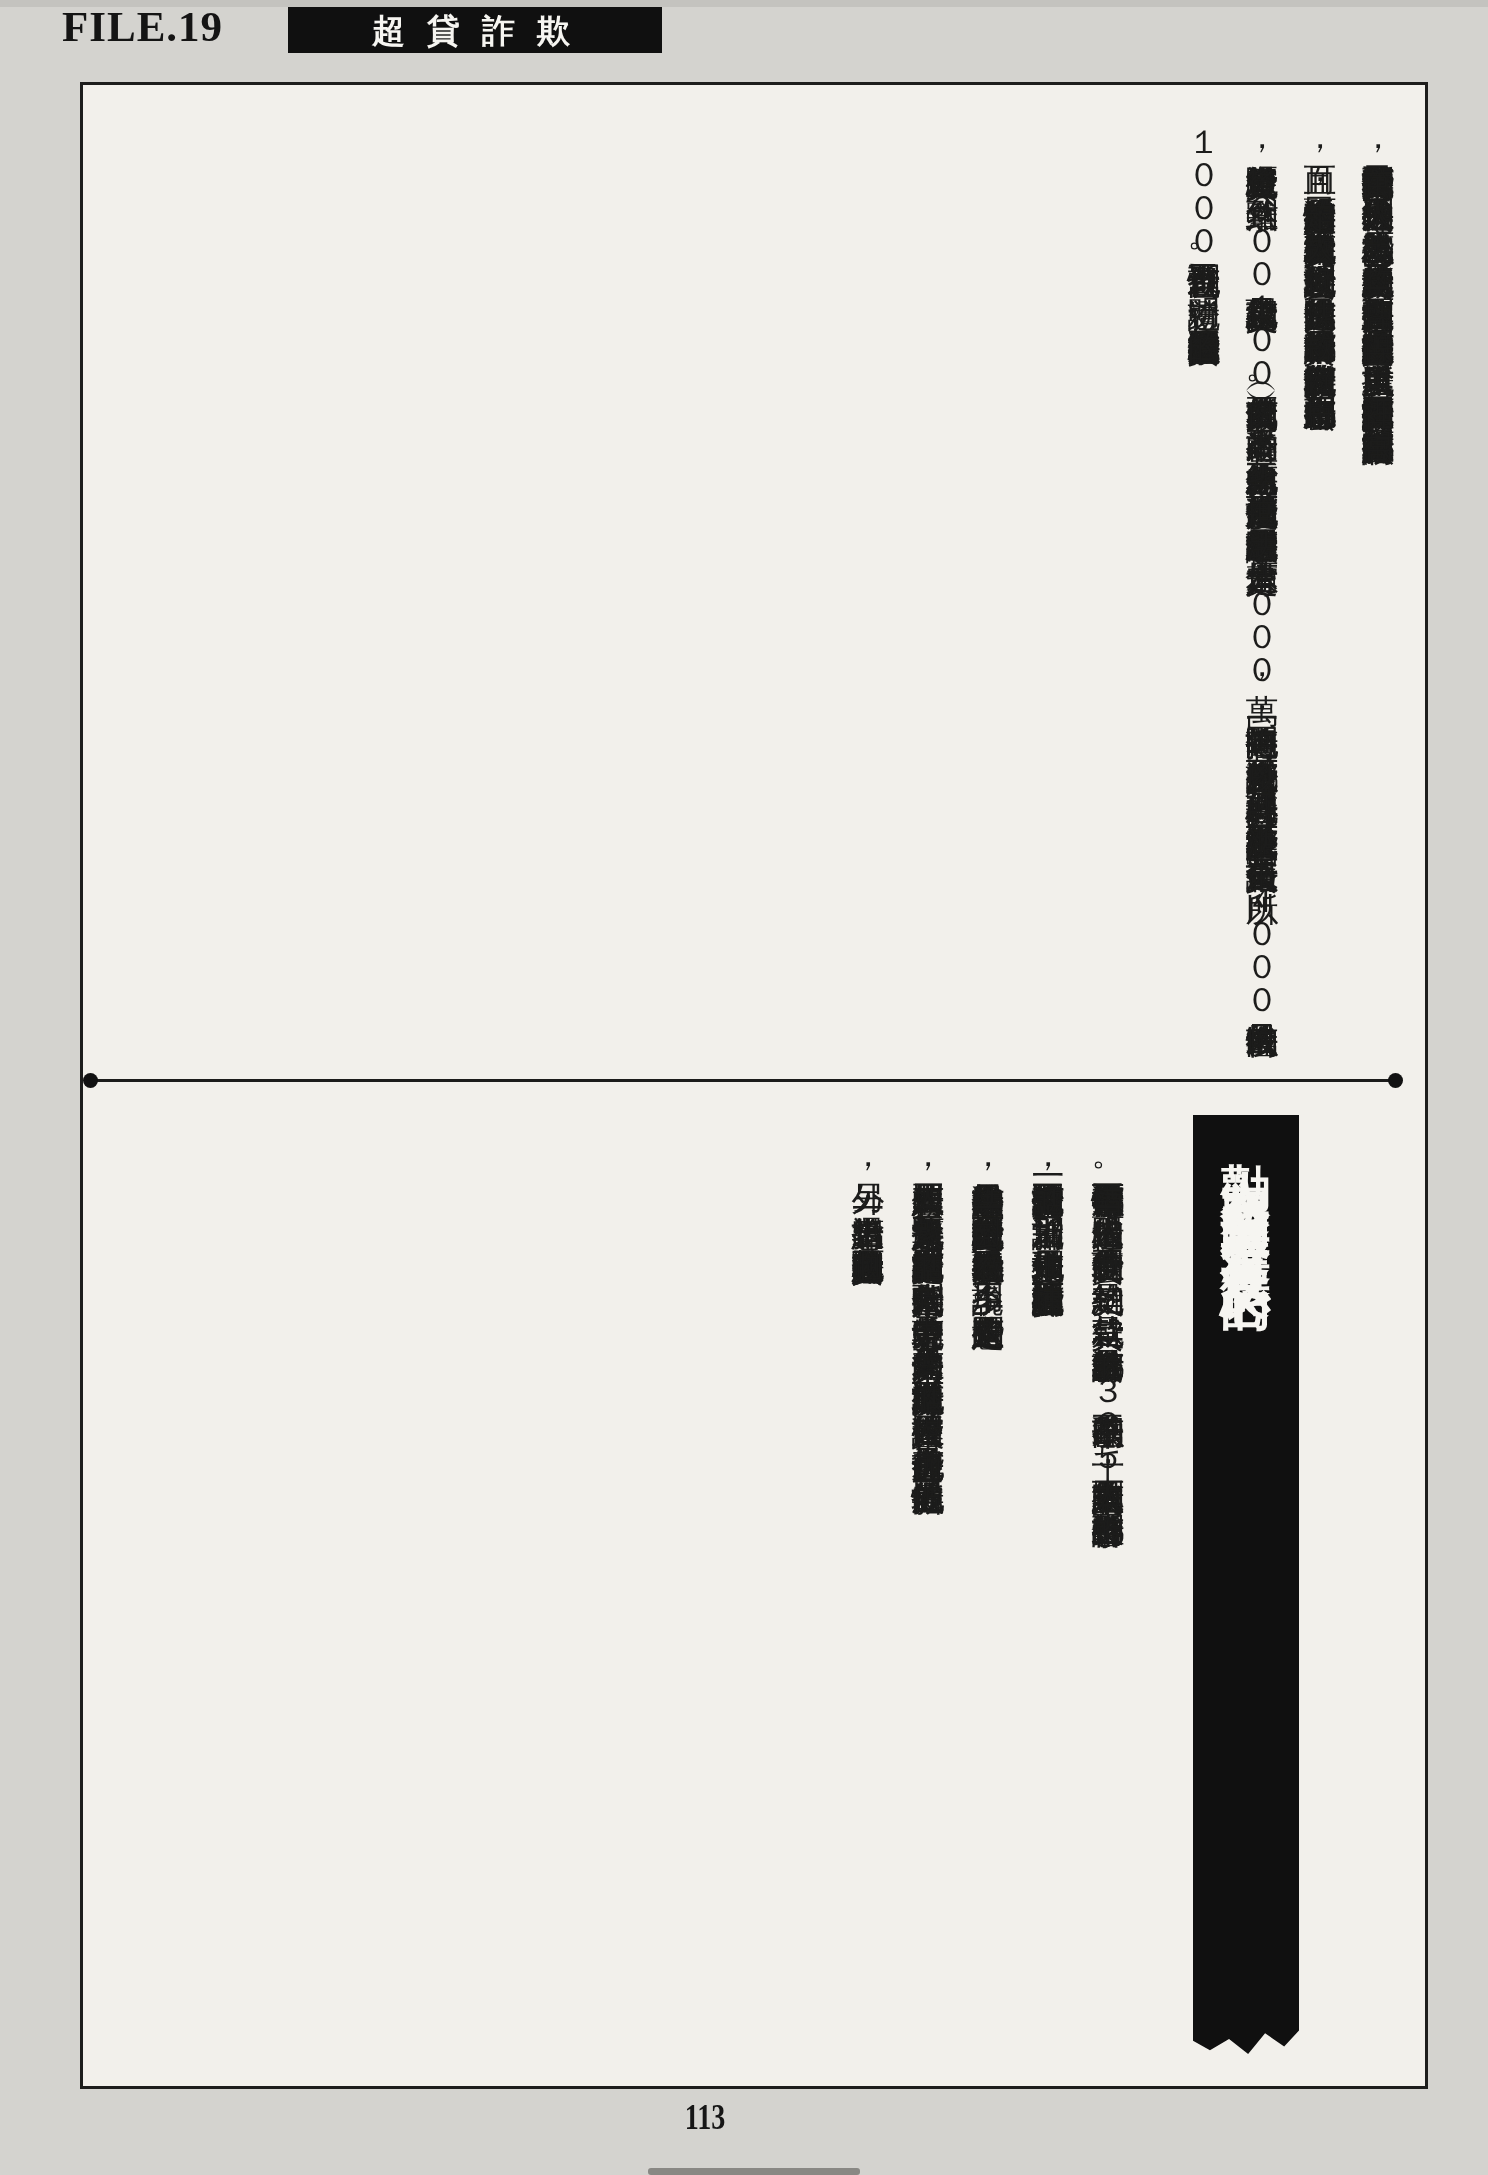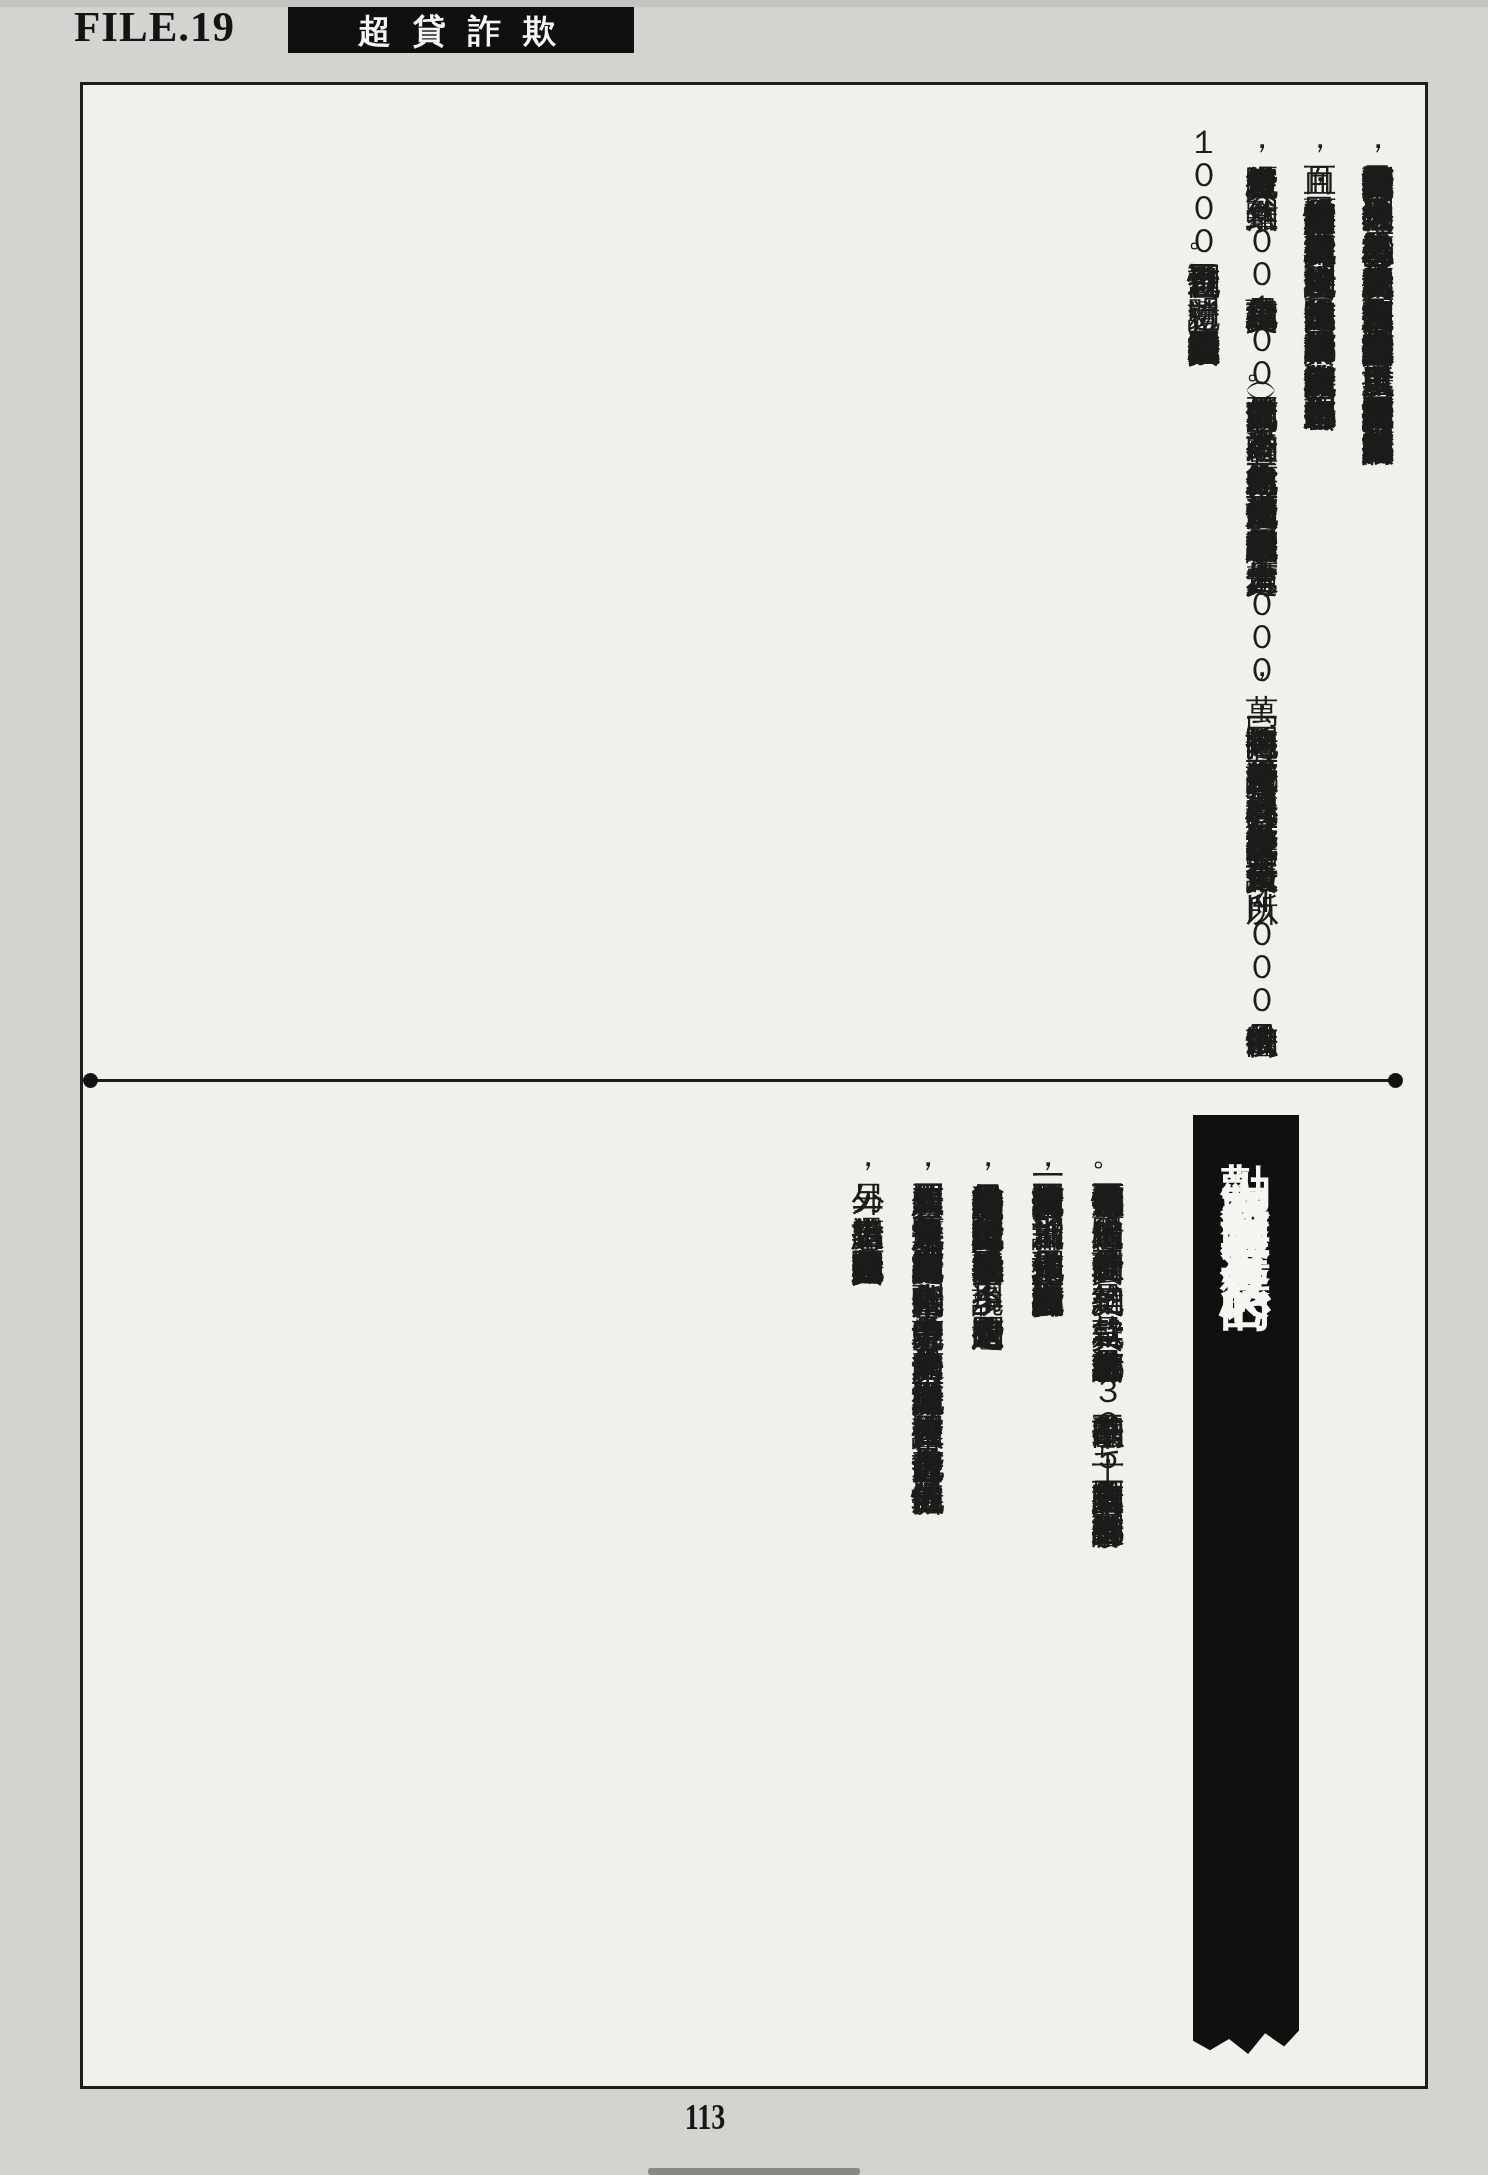--- a/index.html
+++ b/index.html
@@ -6,26 +6,26 @@
   body{
     width:1488px;height:2175px;
     font-family:"DejaVu Serif","Liberation Serif",serif;
     background:var(--page-bg,#d4d3cf);
   }
   .page{position:relative;width:1488px;height:2175px;overflow:hidden;background:var(--page-bg,#d4d3cf);}
   .top-shade{position:absolute;left:0;top:0;width:100%;height:7px;background:#b7b6b2;opacity:.55;}
 
   
   .file-label{
-    position:absolute;left:74px;top:2px;
+    position:absolute;left:62px;top:2px;
     font-family:"Liberation Serif","DejaVu Serif",serif;
     font-size:43px;font-weight:bold;letter-spacing:1px;color:#141414;
   }
   .chapter-banner{
-    position:absolute;left:288px;top:7px;width:346px;height:46px;
+    position:absolute;left:288px;top:7px;width:374px;height:46px;
     background:var(--banner-bg,#101010);color:var(--banner-text,#f6f5f1);
     text-align:center;line-height:47px;font-size:33px;font-weight:bold;
     letter-spacing:22px;box-sizing:border-box;padding-left:14px;
   }
 
   
   .frame{
     position:absolute;left:80px;top:82px;width:1348px;height:2007px;
     box-sizing:border-box;border:3px solid #1d1d1c;
     background:var(--paper,#f2f0eb);

